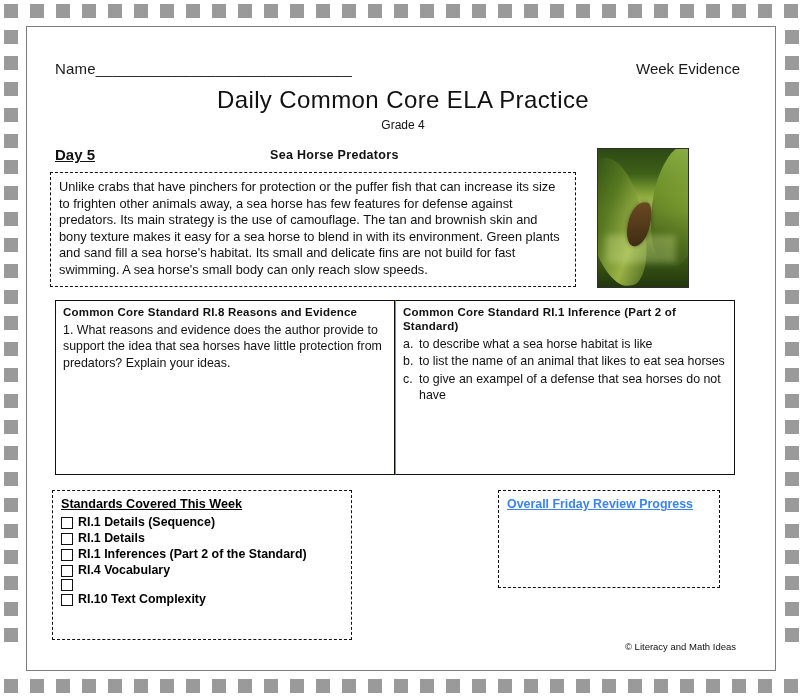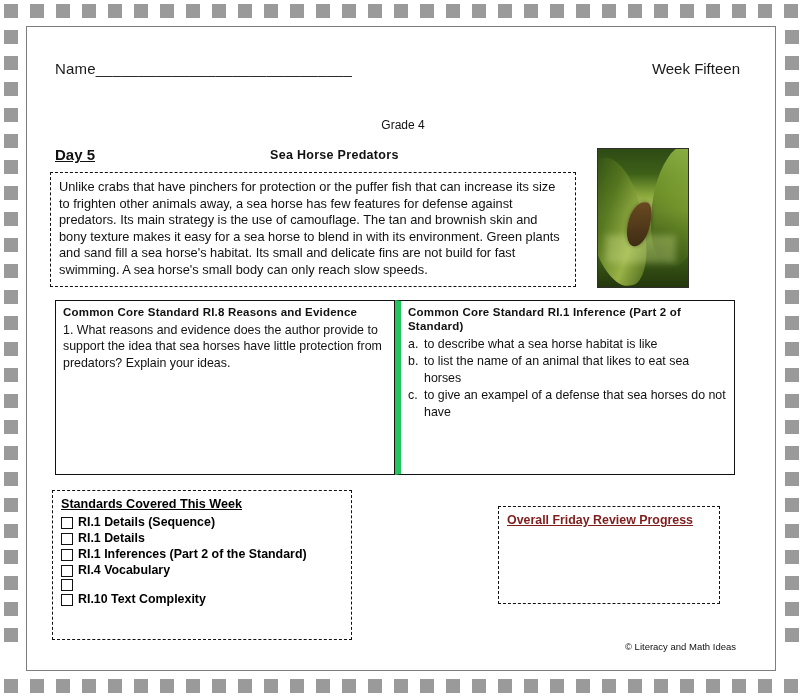--- a/index.html
+++ b/index.html
@@ -174,21 +174,21 @@
     height: 175px;
     display: flex;
   }
   .cc-box {
     border: 1px solid #111;
     box-sizing: border-box;
     padding: 4px 7px;
     color: #111;
   }
   .cc-left { width: 340px; }
-  .cc-right { width: 340px; border-left: 6px solid #22c55e; }
+  .cc-right { width: 340px; border-left: 1px solid #22c55e; }
   .cc-head {
     font-size: 11.5px;
     font-weight: bold;
     letter-spacing: 0.2px;
     line-height: 14px;
     margin-bottom: 3px;
   }
   .cc-text {
     font-size: 12.4px;
     line-height: 16.4px;
@@ -241,27 +241,27 @@
     border: 1px solid #111;
     margin-right: 5px;
     flex: none;
     background: #fff;
   }
 
   
   .fri-box {
     position: absolute;
     left: 458px;
-    top: 468px;
+    top: 452px;
     width: 222px;
     height: 98px;
     border: 1px dashed #111;
     box-sizing: border-box;
     padding: 6px 8px;
-    color: #7f1d1d;
+    color: #3b82f6;
   }
   .fri-head {
     font-size: 12.4px;
     font-weight: bold;
     text-decoration: underline;
     margin-bottom: 16px;
   }
   .fri-line {
     font-size: 12.4px;
     font-weight: bold;
@@ -391,22 +391,23 @@
       <div class="checker" style="left: 785px; top: 602px;"></div>
       <div class="checker" style="left: 4px; top: 628px;"></div>
       <div class="checker" style="left: 785px; top: 628px;"></div>
     </div>
 
   <div class="frame"></div>
 
   <div class="content">
 
     <div class="name-line">Name______________________________</div>
-    <div class="week">Week Fifteen</div>
-
+    <div class="week">Week Evidence</div>
+
+    <div class="title">Daily Common Core ELA Practice</div>
     <div class="subtitle">Grade 4</div>
 
     <div class="day">Day 5</div>
     <div class="passage-title">Sea Horse Predators</div>
 
     <div class="photo">
       <div class="leaf-a"></div>
       <div class="leaf-b"></div>
       <div class="highlight"></div>
       <div class="seahorse"></div>

